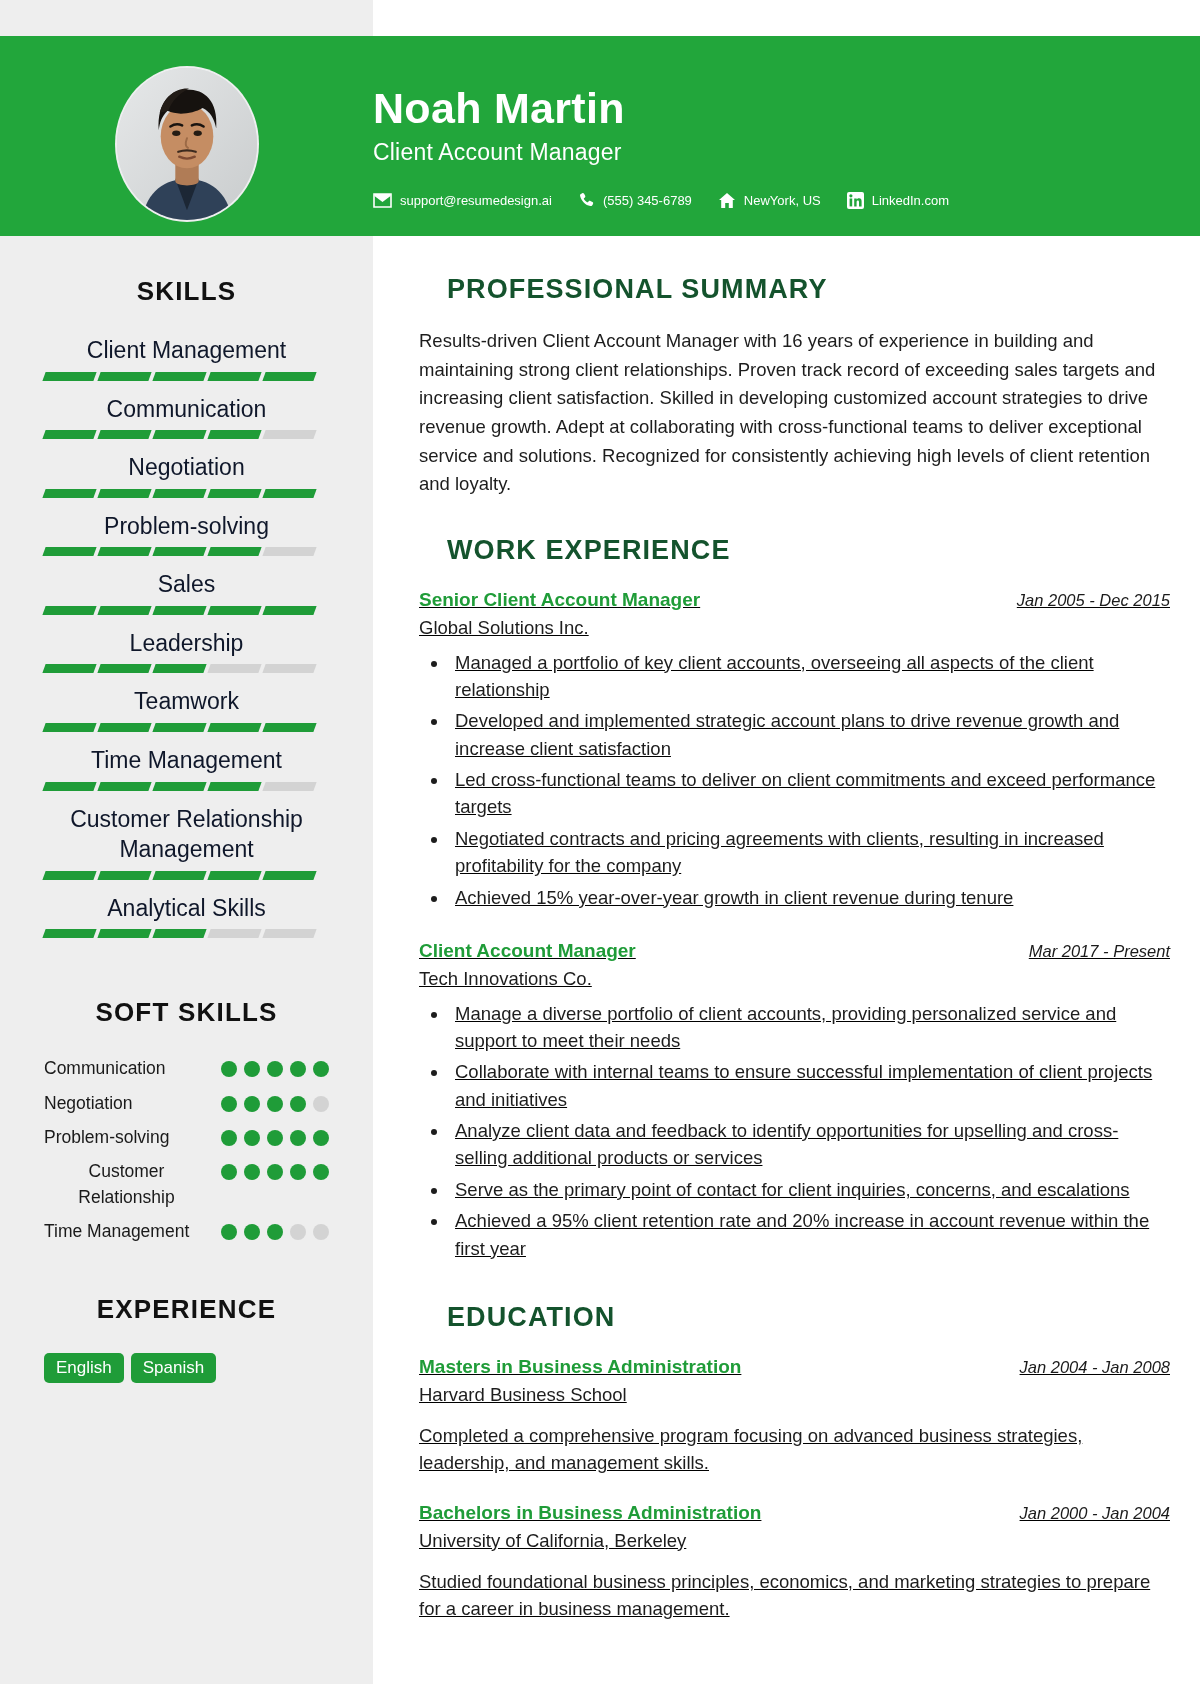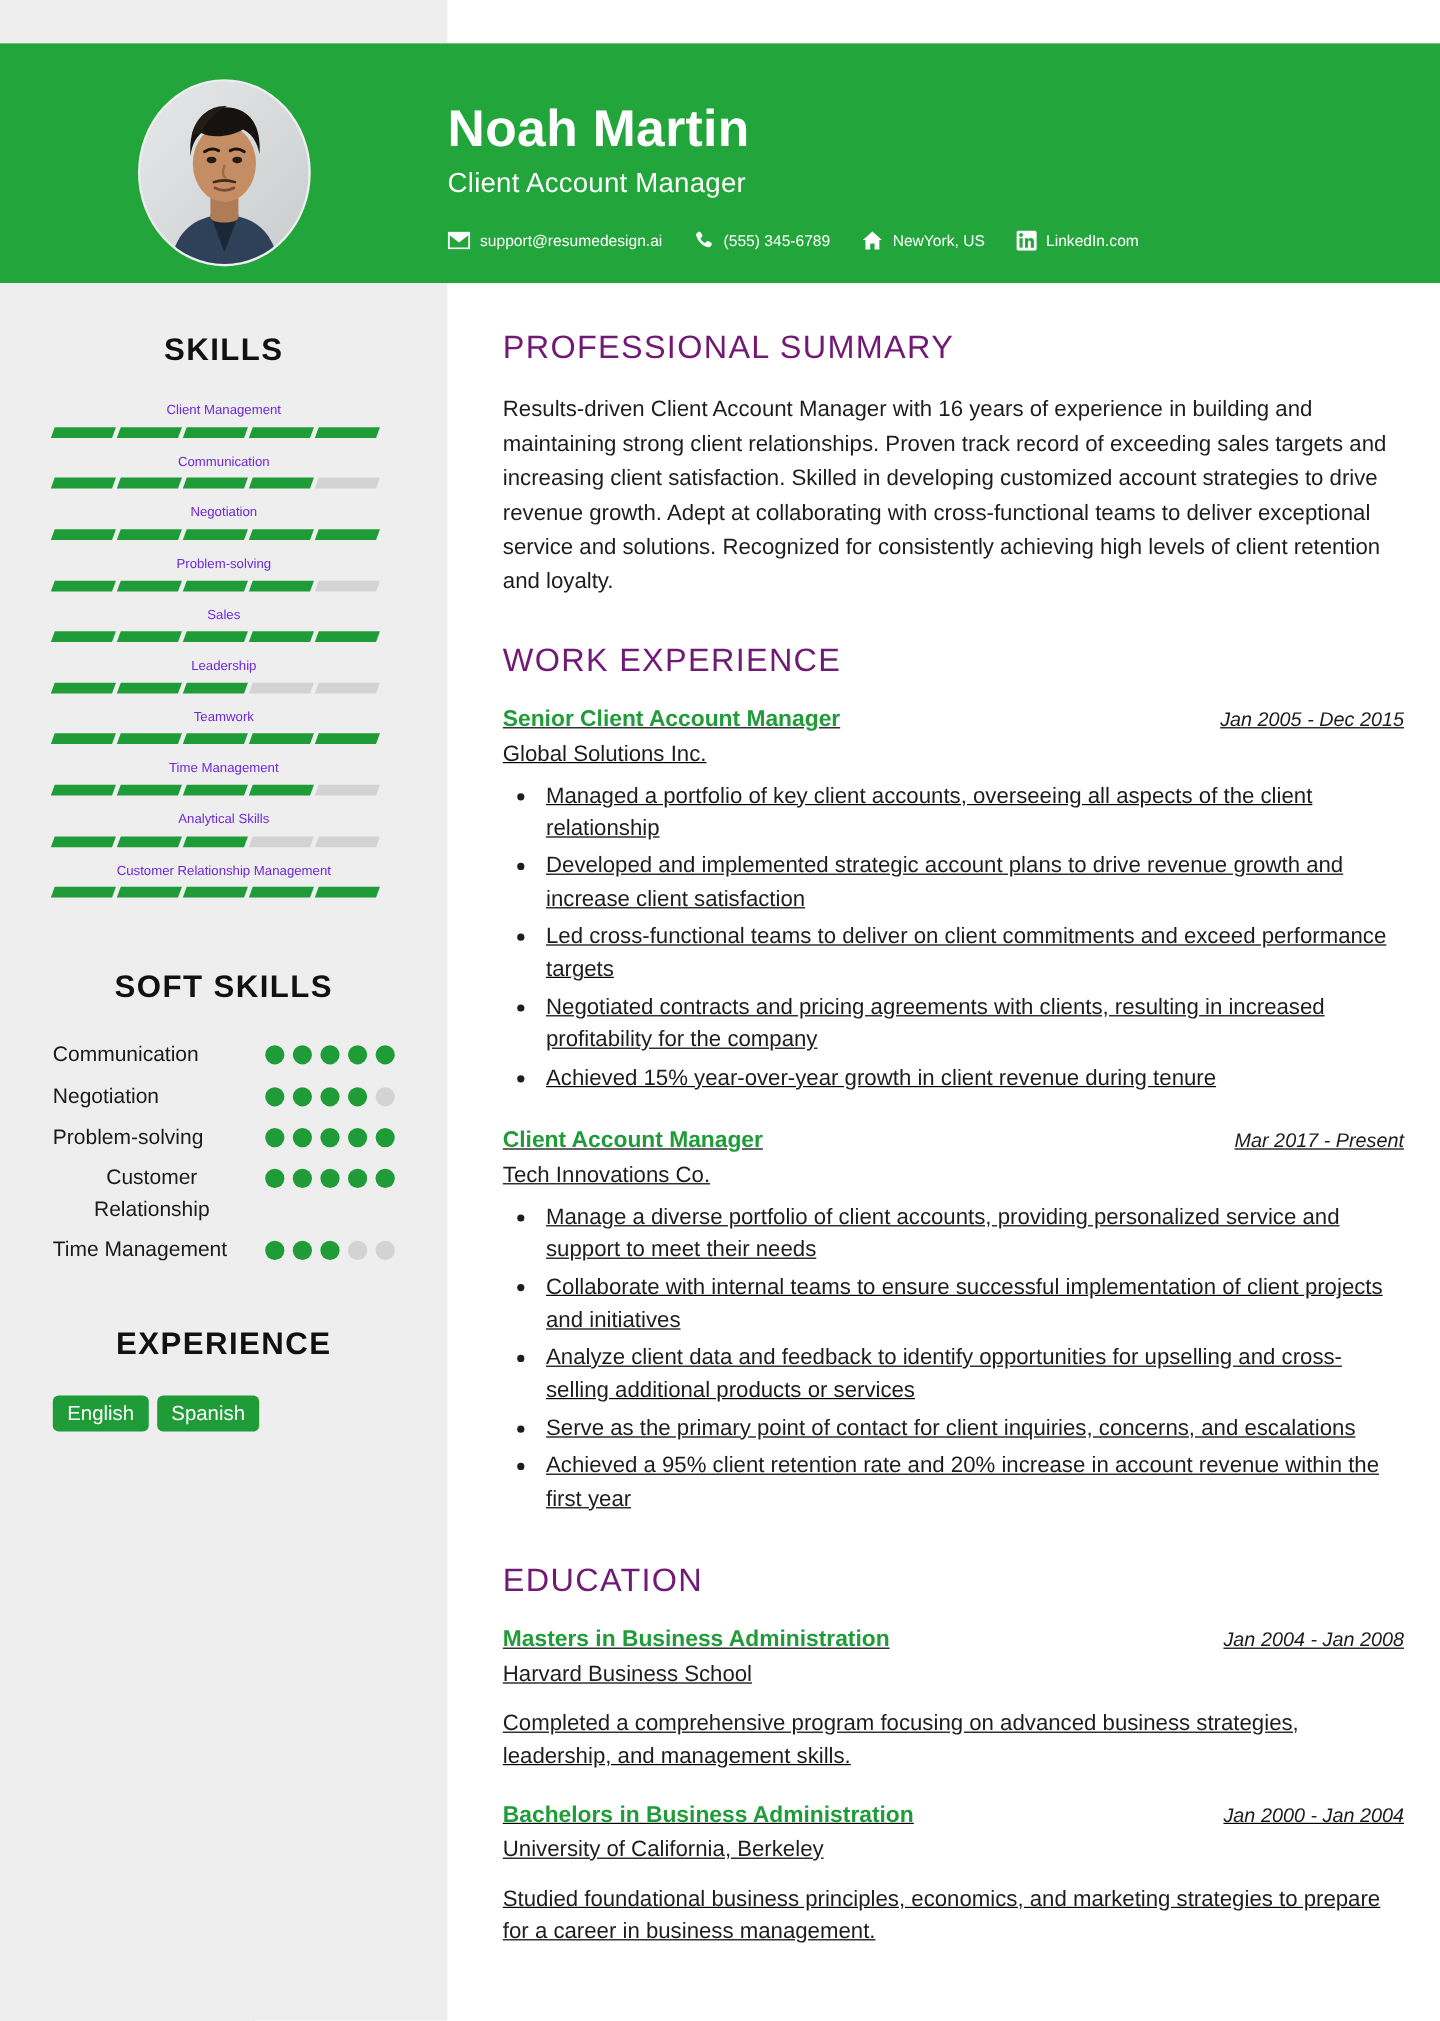--- a/index.html
+++ b/index.html
@@ -102,22 +102,22 @@
     font-size: 26px;
     font-weight: bold;
     letter-spacing: 1.2px;
     color: #111111;
     margin-bottom: 28px;
   }
 
   
   .skill { margin-bottom: 13px; }
   .skill-name {
-    font-size: 11px;
-    color: #6d28d9;
+    font-size: 23px;
+    color: #0f172a;
     line-height: 1.33;
     margin-bottom: 6px;
   }
   .bar-row { display: flex; gap: 4px; }
   .seg {
     width: 51px;
     height: 9px;
     background: #d3d3d3;
     transform: skewX(-20deg);
   }
@@ -156,24 +156,25 @@
     border-radius: 5px;
     line-height: 1.15;
   }
 
   .block-gap-lg { height: 46px; }
   .block-gap-md { height: 40px; }
 
   
   .main-h {
     font-size: 27px;
-    font-weight: normal;
+    font-weight: bold;
     letter-spacing: 1.1px;
-    color: #701a75;
+    color: #14532d;
     margin-bottom: 22px;
+    margin-left: 28px;
   }
 
   .summary {
     font-size: 18.5px;
     line-height: 1.55;
     color: #1d1d1d;
   }
 
   .sec-gap { height: 36px; }
 
@@ -401,37 +402,37 @@
             <div class="skill-name">Time Management</div>
             <div class="bar-row">
               <div class="seg on"></div>
               <div class="seg on"></div>
               <div class="seg on"></div>
               <div class="seg on"></div>
               <div class="seg"></div>
             </div>
           </div>
           <div class="skill">
+            <div class="skill-name">Customer Relationship Management</div>
+            <div class="bar-row">
+              <div class="seg on"></div>
+              <div class="seg on"></div>
+              <div class="seg on"></div>
+              <div class="seg on"></div>
+              <div class="seg on"></div>
+            </div>
+          </div>
+          <div class="skill">
             <div class="skill-name">Analytical Skills</div>
             <div class="bar-row">
               <div class="seg on"></div>
               <div class="seg on"></div>
               <div class="seg on"></div>
               <div class="seg"></div>
               <div class="seg"></div>
-            </div>
-          </div>
-          <div class="skill">
-            <div class="skill-name">Customer Relationship Management</div>
-            <div class="bar-row">
-              <div class="seg on"></div>
-              <div class="seg on"></div>
-              <div class="seg on"></div>
-              <div class="seg on"></div>
-              <div class="seg on"></div>
             </div>
           </div>
         </div>
 
       <div class="block-gap-lg"></div>
 
       <div class="side-h">SOFT SKILLS</div>
       <div id="soft-skills-list" class="soft-list">
           <div class="soft-row">
             <div class="soft-name">Communication</div>

